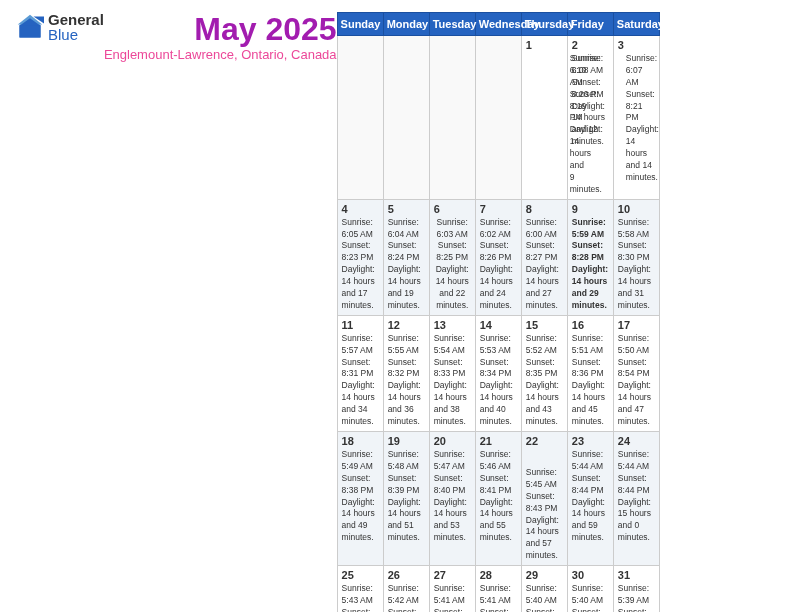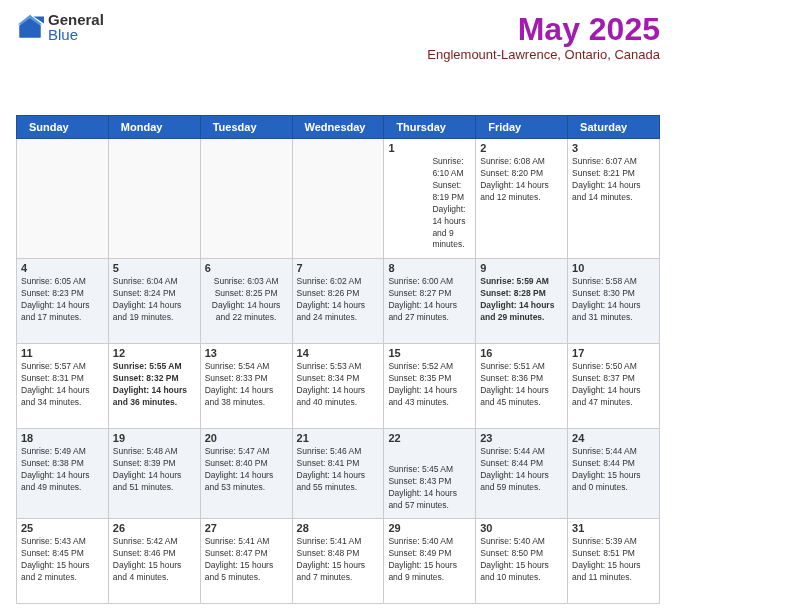--- a/index.html
+++ b/index.html
@@ -8,22 +8,21 @@
       background: #fff;
       width: 792px;
       height: 612px;
       overflow: hidden;
     }
     .page {
       width: 676px;
       height: 612px;
       padding: 12px 16px 8px 16px;
       display: flex;
-      flex-direction: column;
-      gap: 45px;
+      flex-direction: row;
     }
     .header {
       display: flex;
       justify-content: space-between;
       align-items: flex-start;
       margin-bottom: 8px;
     }
     .logo {
       display: flex;
       align-items: center;
@@ -52,35 +51,35 @@
       text-align: right;
     }
     .month-title {
       font-size: 32px;
       font-weight: bold;
       color: #a21caf;
       line-height: 1.1;
     }
     .subtitle {
       font-size: 13px;
-      color: #7f1d1d;
+      color: #ec4899;
     }
     .calendar {
       flex: 1;
       border: 1px solid #ccc;
       border-collapse: collapse;
       width: 100%;
       table-layout: fixed;
     }
     .calendar th {
       background-color: #2563c0;
       color: #fff;
       font-size: 11px;
       font-weight: bold;
-      padding: 5px 12px;
+      padding: 5px 3px;
       text-align: left;
       border: 1px solid #1a4fa0;
     }
     .calendar td {
       border: 1px solid #ccc;
       vertical-align: top;
       padding: 3px 4px;
       font-size: 9px;
       color: #333;
       background: #fff;
@@ -154,21 +153,21 @@
           </td>
           <td>
             <div class="day-number">2</div>
             <div class="day-info" style="white-space: pre-line;">Sunrise: 6:08 AM
 Sunset: 8:20 PM
 Daylight: 14 hours
 and 12 minutes.</div>
           </td>
           <td>
             <div class="day-number">3</div>
-            <div class="day-info" style="white-space: pre-line;">Sunrise: 6:07 AM
+            <div class="day-info" style="white-space: pre-line; margin-left: 8px;">Sunrise: 6:07 AM
 Sunset: 8:21 PM
 Daylight: 14 hours
 and 14 minutes.</div>
           </td>
         </tr>
         <tr class="row-shade">
           <td>
             <div class="day-number">4</div>
             <div class="day-info" style="white-space: pre-line;">Sunrise: 6:05 AM
 Sunset: 8:23 PM
@@ -221,21 +220,21 @@
         <tr>
           <td>
             <div class="day-number">11</div>
             <div class="day-info" style="white-space: pre-line;">Sunrise: 5:57 AM
 Sunset: 8:31 PM
 Daylight: 14 hours
 and 34 minutes.</div>
           </td>
           <td>
             <div class="day-number">12</div>
-            <div class="day-info" style="white-space: pre-line; font-weight: bold;">Sunrise: 5:55 AM
+            <div class="day-info" style="white-space: pre-line;">Sunrise: 5:55 AM
 Sunset: 8:32 PM
 Daylight: 14 hours
 and 36 minutes.</div>
           </td>
           <td>
             <div class="day-number">13</div>
             <div class="day-info" style="white-space: pre-line;">Sunrise: 5:54 AM
 Sunset: 8:33 PM
 Daylight: 14 hours
 and 38 minutes.</div>
@@ -257,21 +256,21 @@
           <td>
             <div class="day-number">16</div>
             <div class="day-info" style="white-space: pre-line;">Sunrise: 5:51 AM
 Sunset: 8:36 PM
 Daylight: 14 hours
 and 45 minutes.</div>
           </td>
           <td>
             <div class="day-number">17</div>
             <div class="day-info" style="white-space: pre-line;">Sunrise: 5:50 AM
-Sunset: 8:37 PM
+Sunset: 8:54 PM
 Daylight: 14 hours
 and 47 minutes.</div>
           </td>
         </tr>
         <tr class="row-shade">
           <td>
             <div class="day-number">18</div>
             <div class="day-info" style="white-space: pre-line;">Sunrise: 5:49 AM
 Sunset: 8:38 PM
 Daylight: 14 hours

